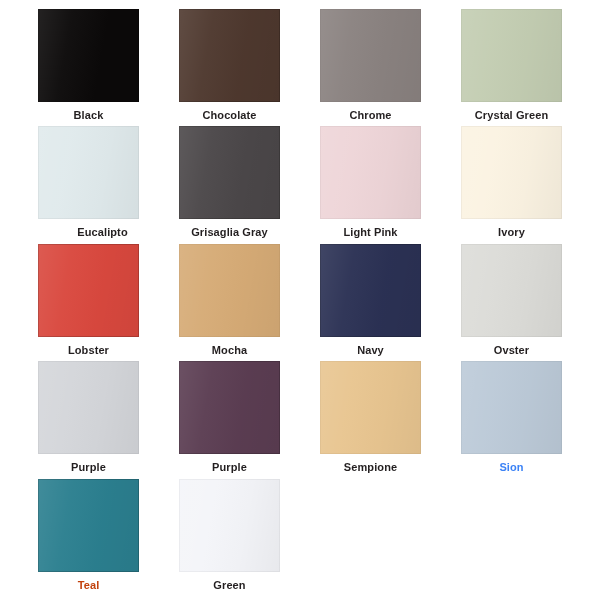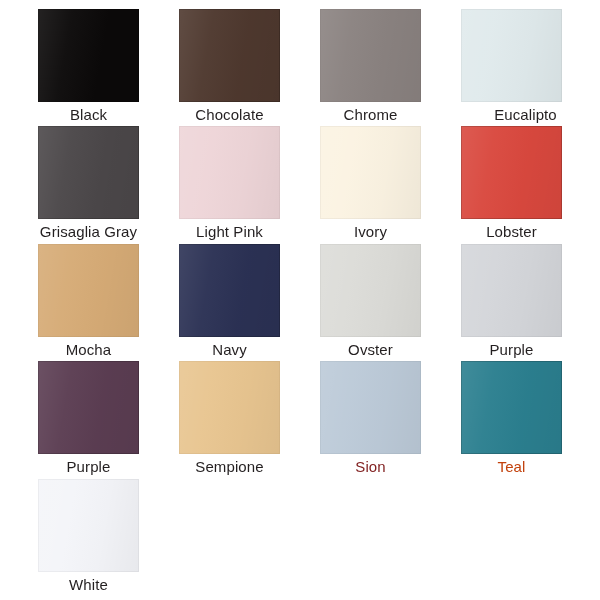--- a/index.html
+++ b/index.html
@@ -52,26 +52,27 @@
       linear-gradient(100deg,
         rgba(255,255,255,0.10) 0%,
         rgba(255,255,255,0.03) 30%,
         rgba(0,0,0,0.015) 62%,
         rgba(0,0,0,0.05) 100%);
     pointer-events: none;
   }
 
   .swatch-label {
     margin-top: 5px;
-    font-size: 15px;
+    font-size: 11px;
     line-height: 16px;
     color: #231f20;
     text-align: left;
     white-space: nowrap;
     letter-spacing: 0.1px;
+    font-weight: bold;
   }
 
   
   .swatch-chip.dark-edge {
     box-shadow: inset 0 0 0 1px rgba(0,0,0,0.18);
   }
   .swatch-chip.light-edge {
     box-shadow: inset 0 0 0 1px rgba(0,0,0,0.045);
   }
 </style>
@@ -83,20 +84,24 @@
       <div class="swatch-chip dark-edge" style="background-color: rgb(11, 9, 9);"></div>
       <div class="swatch-label" style="color: rgb(35, 31, 32);">Black</div>
     </div>
     <div class="swatch-cell">
       <div class="swatch-chip dark-edge" style="background-color: rgb(78, 56, 46);"></div>
       <div class="swatch-label" style="color: rgb(35, 31, 32);">Chocolate</div>
     </div>
     <div class="swatch-cell">
       <div class="swatch-chip light-edge" style="background-color: rgb(138, 130, 128);"></div>
       <div class="swatch-label" style="color: rgb(35, 31, 32);">Chrome</div>
+    </div>
+    <div class="swatch-cell">
+      <div class="swatch-chip light-edge" style="background-color: rgb(195, 205, 178);"></div>
+      <div class="swatch-label" style="color: rgb(35, 31, 32);">Crystal Green</div>
     </div>
     <div class="swatch-cell">
       <div class="swatch-chip light-edge" style="background-color: rgb(224, 234, 236);"></div>
       <div class="swatch-label" style="color: rgb(35, 31, 32); margin-left: 28px;">Eucalipto</div>
     </div>
     <div class="swatch-cell">
       <div class="swatch-chip dark-edge" style="background-color: rgb(75, 71, 73);"></div>
       <div class="swatch-label" style="color: rgb(35, 31, 32);">Grisaglia Gray</div>
     </div>
     <div class="swatch-cell">
@@ -130,23 +135,23 @@
     <div class="swatch-cell">
       <div class="swatch-chip dark-edge" style="background-color: rgb(91, 61, 82);"></div>
       <div class="swatch-label" style="color: rgb(35, 31, 32);">Purple</div>
     </div>
     <div class="swatch-cell">
       <div class="swatch-chip light-edge" style="background-color: rgb(232, 197, 144);"></div>
       <div class="swatch-label" style="color: rgb(35, 31, 32);">Sempione</div>
     </div>
     <div class="swatch-cell">
       <div class="swatch-chip light-edge" style="background-color: rgb(188, 202, 216);"></div>
-      <div class="swatch-label" style="color: #7f1d1d;">Sion</div>
+      <div class="swatch-label" style="color: #3b82f6;">Sion</div>
     </div>
     <div class="swatch-cell">
       <div class="swatch-chip dark-edge" style="background-color: rgb(43, 127, 143);"></div>
       <div class="swatch-label" style="color: #c2410c;">Teal</div>
     </div>
     <div class="swatch-cell">
       <div class="swatch-chip light-edge" style="background-color: rgb(244, 245, 249);"></div>
-      <div class="swatch-label" style="color: rgb(35, 31, 32);">White</div>
+      <div class="swatch-label" style="color: rgb(35, 31, 32);">Green</div>
     </div>
   </div>
 
 </body></html>

